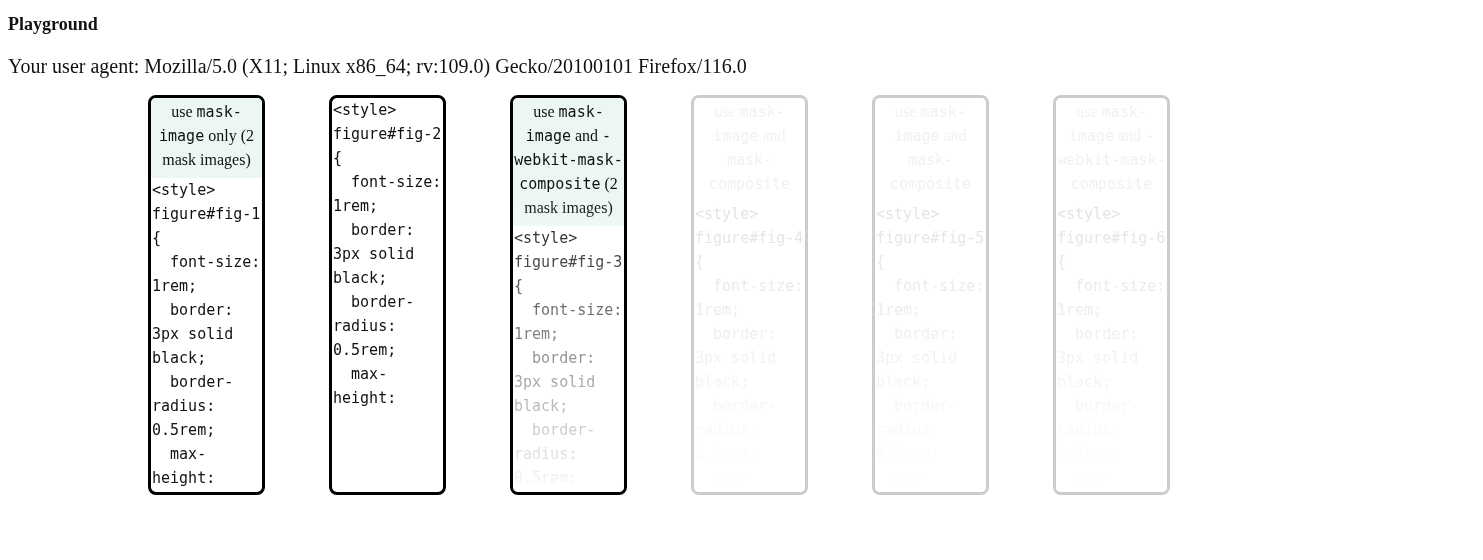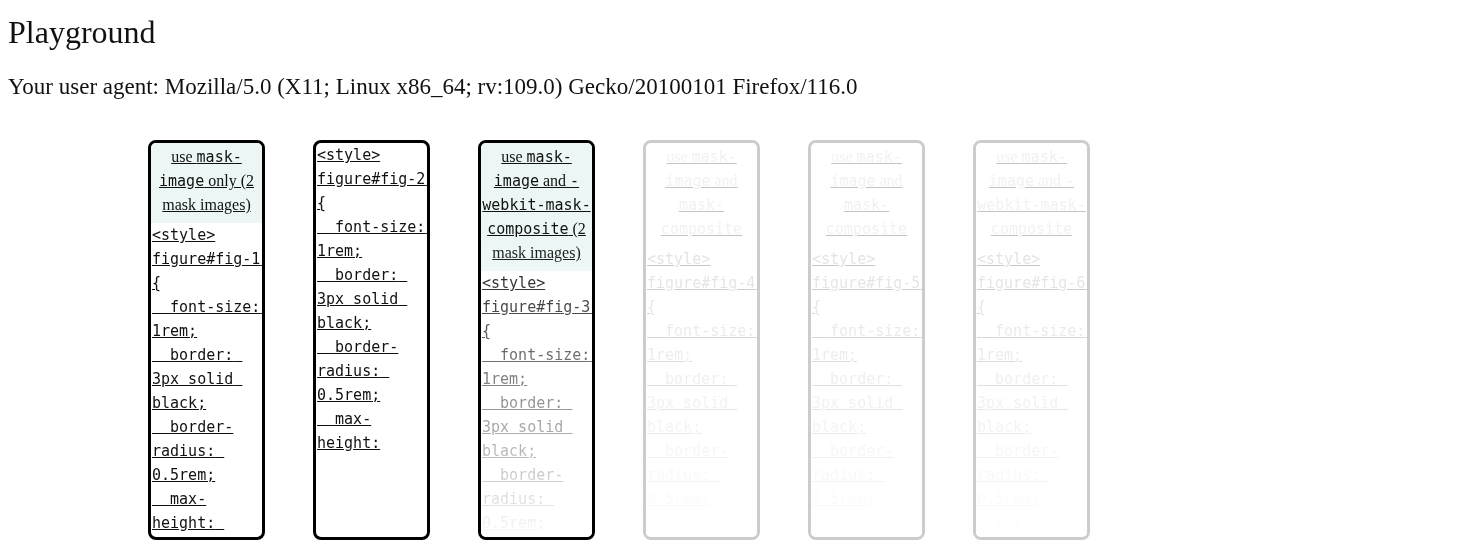--- a/index.html
+++ b/index.html
@@ -5,33 +5,32 @@
   * { box-sizing: border-box; }
   body {
     margin: 0;
     padding: 8px;
     font-family: Georgia, 'Times New Roman', serif;
     color: #111;
     background: #fff;
     width: 1483px;
   }
   h1 {
-    font-size: 32px;
-    font-weight: 400;
+    font-size: 18px;
+    font-weight: 700;
     margin: 6px 0 20px 0;
   }
   .ua-line {
-    font-size: 23px;
-    margin-bottom: 40px;
+    font-size: 20px;
+    margin-bottom: 17px;
   }
   .row {
     display: flex;
-    gap: 48px;
+    gap: 64px;
     padding-left: 140px;
-    text-decoration: underline;
   }
   figure {
     margin: 0;
     border: 3px solid black;
     border-radius: 0.5rem;
     width: 117px;
     max-height: 400px;
     overflow: hidden;
     font-size: 1rem;
     position: relative;

